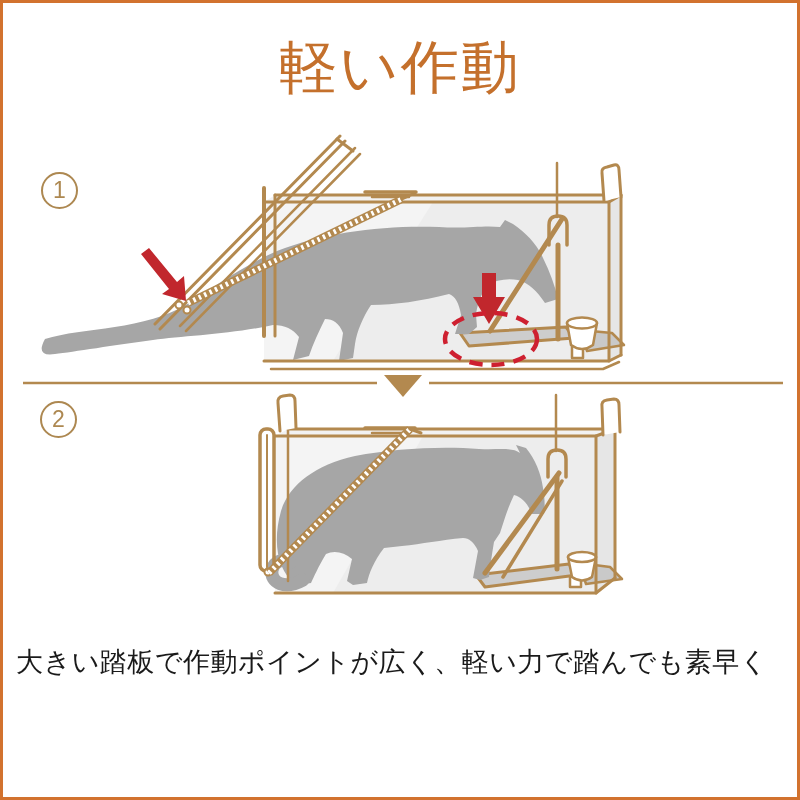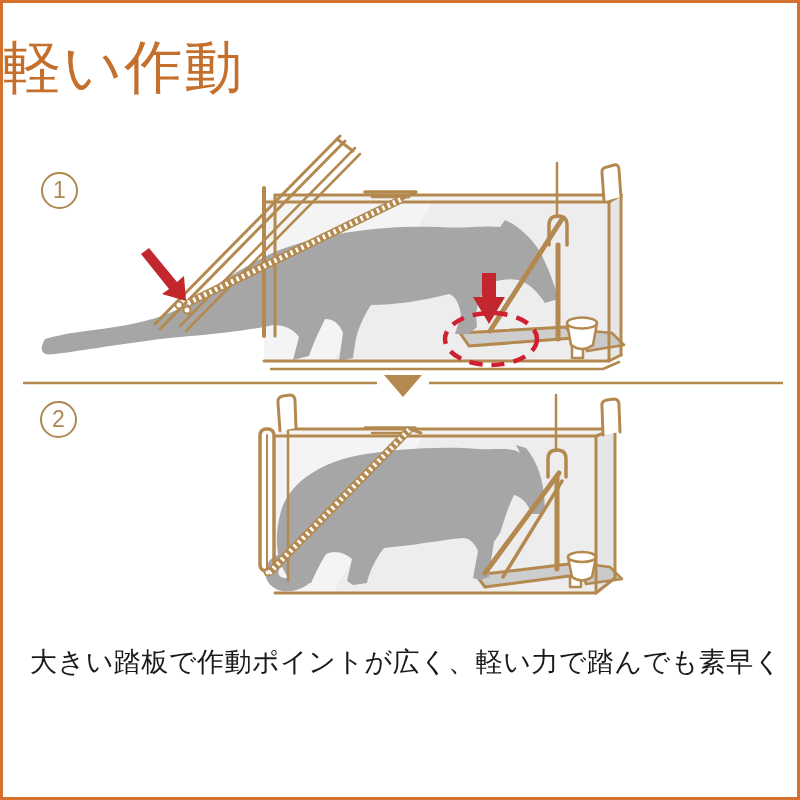--- a/index.html
+++ b/index.html
@@ -7,40 +7,40 @@
     position:relative;
     width:800px;height:800px;
     box-sizing:border-box;
     background:#ffffff;
     border:3px solid #D2722E;
     overflow:hidden;
     font-family:"Liberation Sans","DejaVu Sans",sans-serif;
   }
   .title{
     position:absolute;top:26px;left:0;width:100%;
-    margin:0;text-align:left;
+    margin:0;text-align:center;
     font-size:58px;font-weight:500;letter-spacing:2px;
     color:#C4702C;
   }
   .step-marker{
     position:absolute;
     width:37px;height:37px;
     border:2.5px solid #AD8851;border-radius:50%;
     color:#AD8851;font-size:23px;font-weight:400;
     display:flex;align-items:center;justify-content:center;
     box-sizing:border-box;
   }
   .m1{left:38px;top:169px;}
   .m2{left:37px;top:398px;}
   .diagram{position:absolute;left:0;}
   .d1{top:130px;}
   .dv{top:365px;}
   .d2{top:388px;}
   .desc{
-    position:absolute;left:27px;top:636px;
+    position:absolute;left:13px;top:636px;
     margin:0;color:#1A1A1A;
     font-size:27px;line-height:46px;letter-spacing:0.5px;
     white-space:nowrap;
   }
 </style>
 </head>
 <body>
 
 <div class="page">
 

